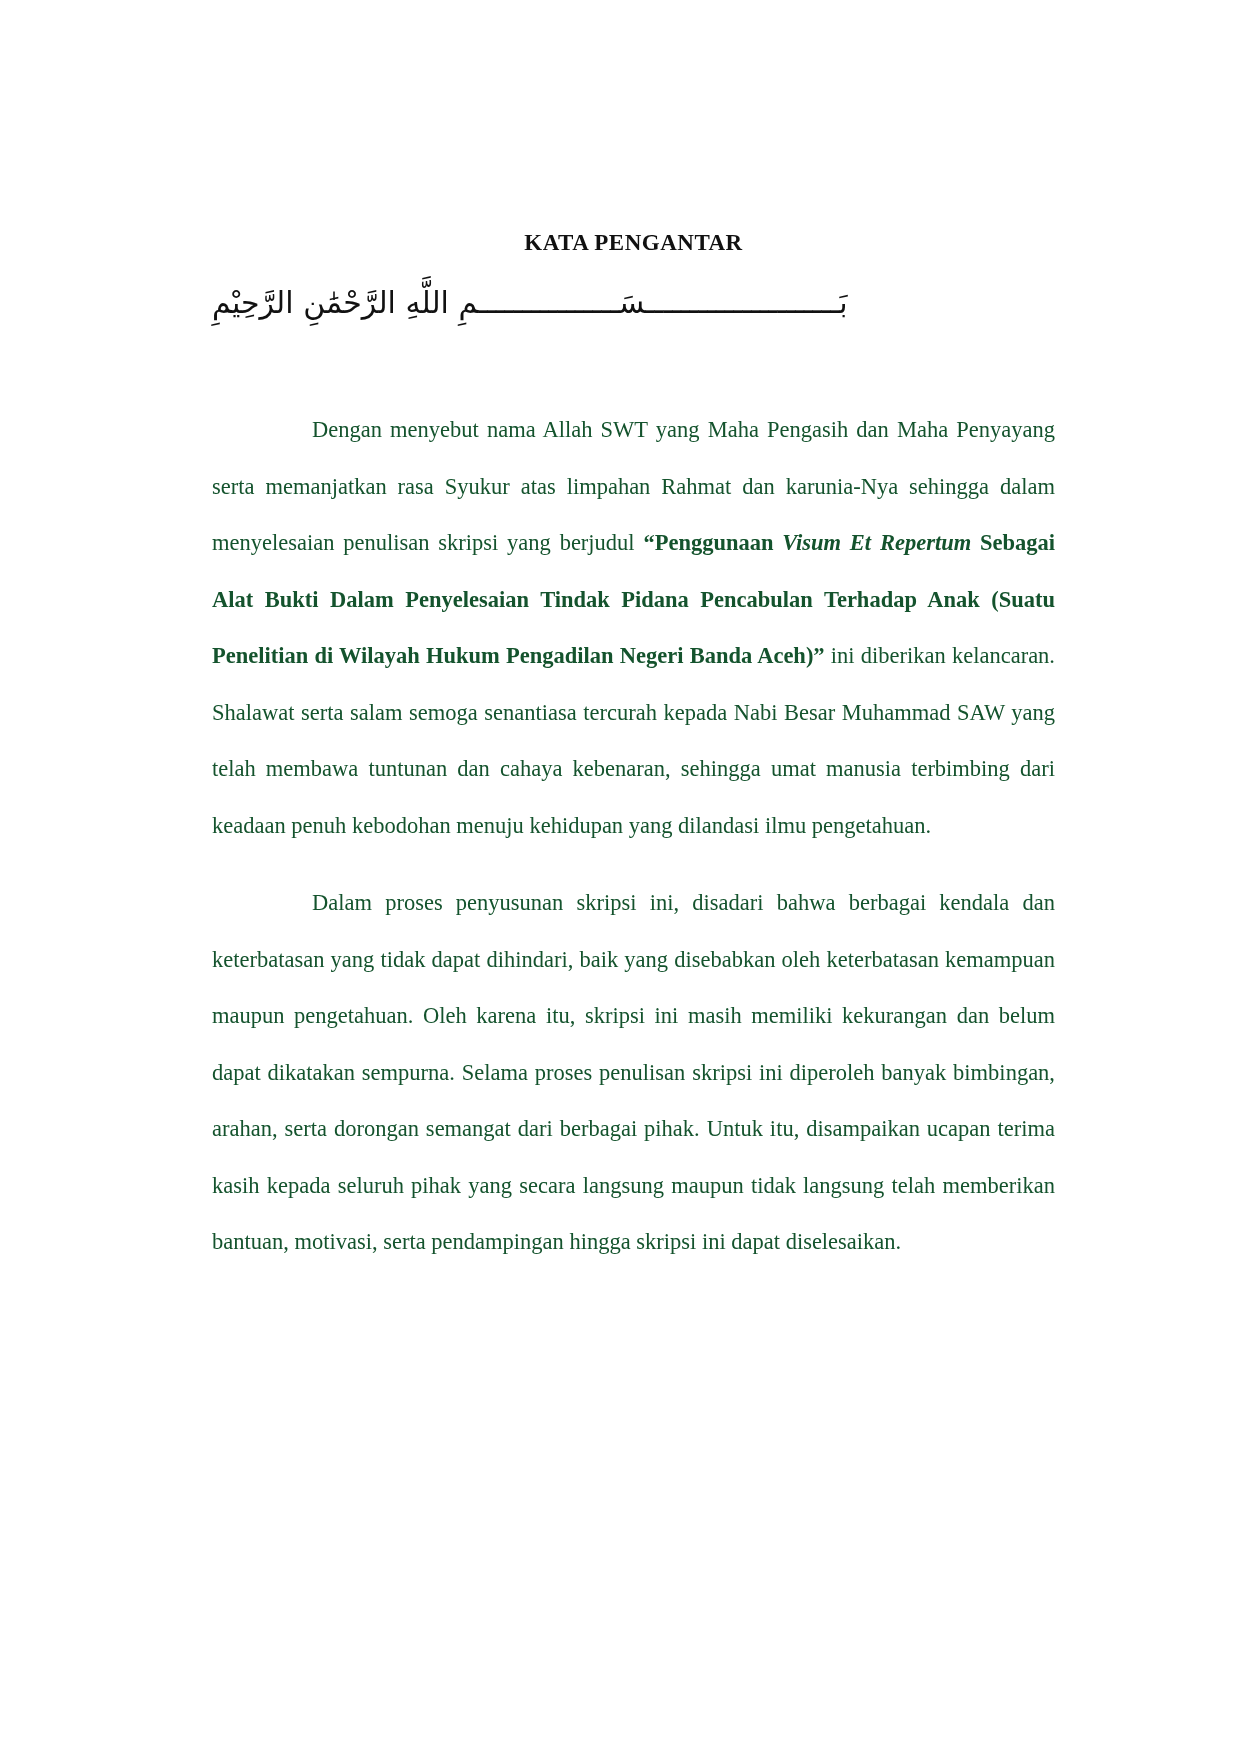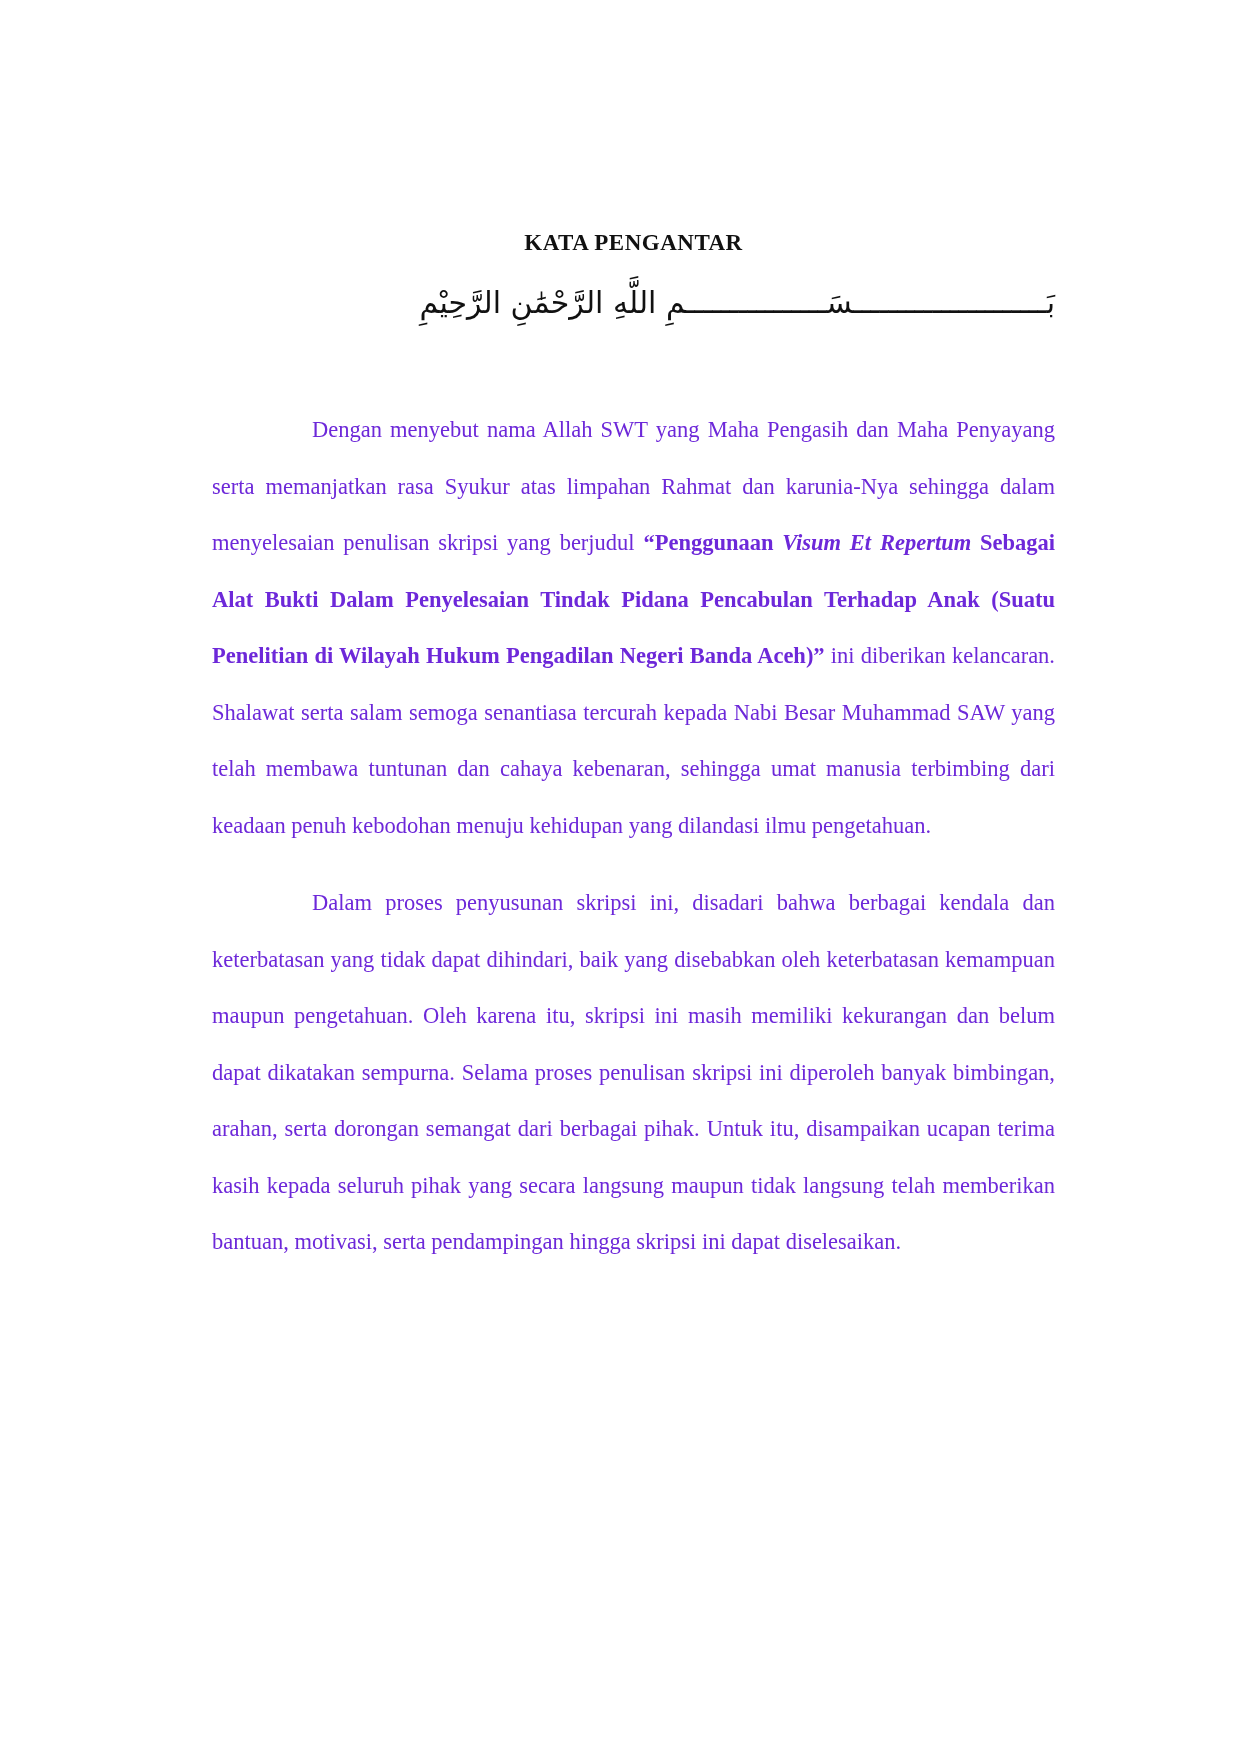--- a/index.html
+++ b/index.html
@@ -25,34 +25,34 @@
   .doc-title {
     margin-top: 230px;
     text-align: center;
     font-size: 23px;
     font-weight: bold;
     letter-spacing: 0.5px;
     line-height: 1.15;
   }
   .bismillah {
     margin-top: 26px;
-    text-align: right;
+    text-align: left;
     direction: rtl;
     font-family: "DejaVu Sans", sans-serif;
     font-size: 30px;
     line-height: 1.4;
     color: #111111;
   }
   p.body-par {
     margin: 0;
     font-size: 22.5px;
     line-height: 56.5px;
     text-align: justify;
     text-indent: 100px;
-    color: #6d28d9;
+    color: #14532d;
   }
   #paragraph-1 { margin-top: 78px; }
   #paragraph-2 { margin-top: 21px; }
   .page-number {
     position: absolute;
     top: 1616px;
     left: 212px;
     width: 843px;
     text-align: center;
     font-size: 22px;

